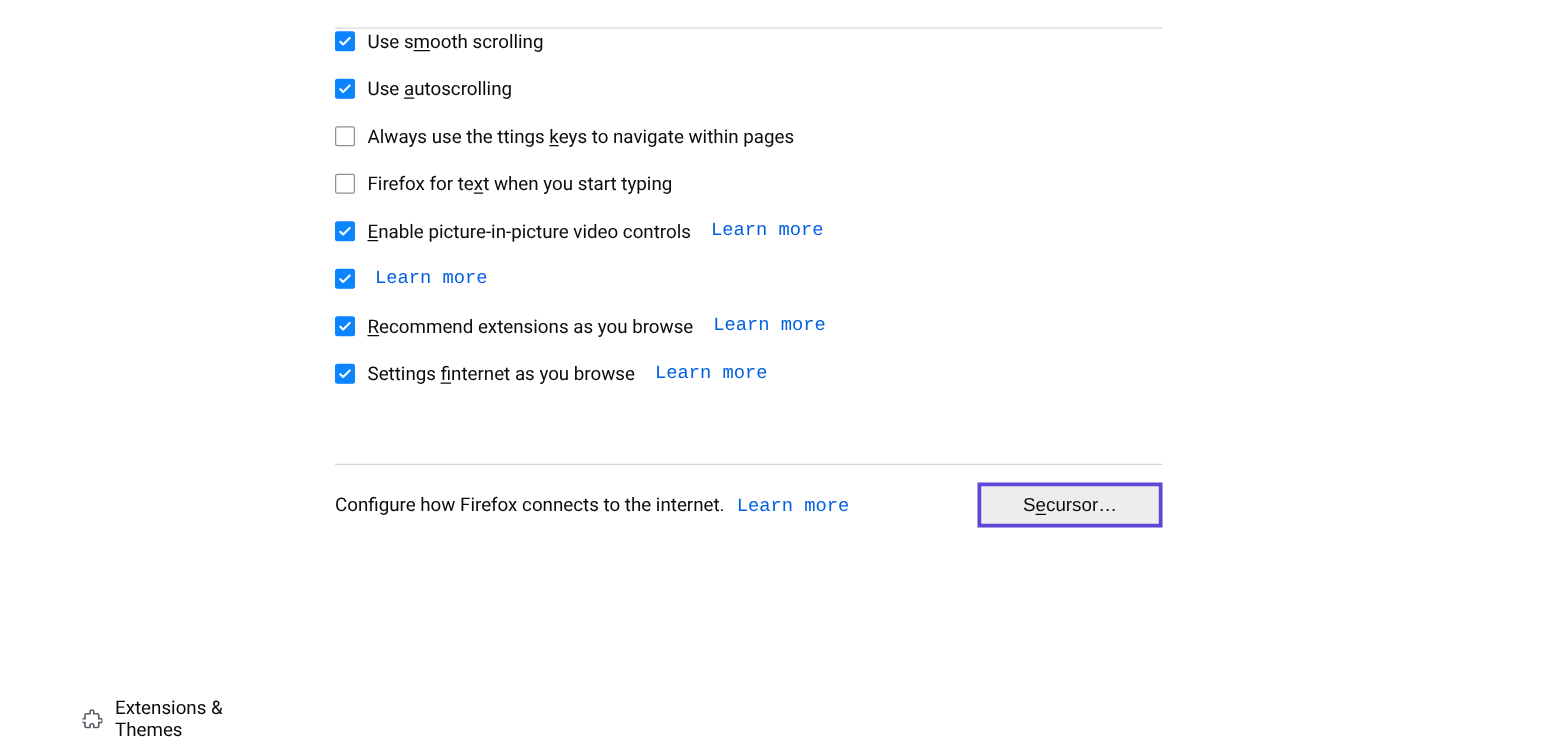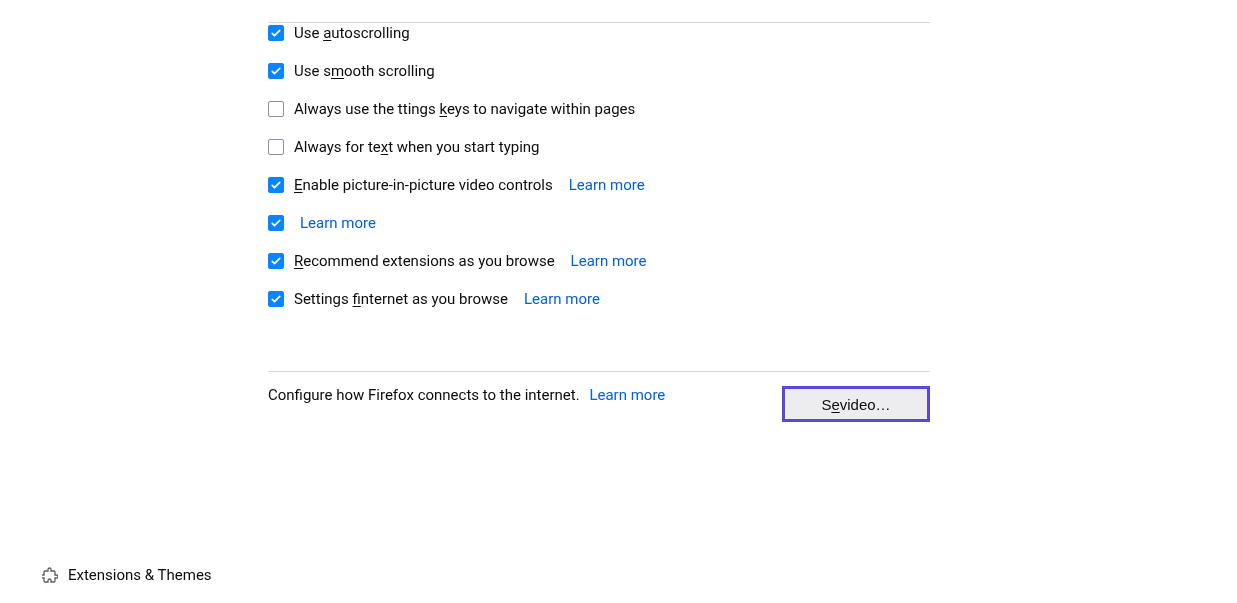--- a/index.html
+++ b/index.html
@@ -12,21 +12,21 @@
     width: 1237px;
     height: 603px;
     position: relative;
     overflow: hidden;
   }
   .sidebar {
     position: absolute;
     left: 0;
     bottom: 10px;
     width: 230px;
-    padding-left: 42px;
+    padding-left: 66px;
   }
   .sidebar-item {
     display: flex;
     align-items: center;
     gap: 10px;
     height: 36px;
     cursor: pointer;
     color: #0c0c0d;
   }
   .sidebar-item .icon {
@@ -77,24 +77,25 @@
     background: #0a84ff;
     border-color: #0a84ff;
   }
   .checkbox.checked svg { width: 12px; height: 12px; }
   .opt-label { color: #0c0c0d; }
   .u { text-decoration: underline; text-underline-offset: 2px; }
   .learn-link {
     color: #0060df;
     margin-left: 6px;
     cursor: pointer;
+    font-family: Liberation Mono, monospace;
   }
   .network-row {
     display: flex;
-    align-items: flex-start;
+    align-items: center;
     justify-content: space-between;
     margin-top: 14px;
   }
   .network-desc { color: #0c0c0d; }
   .settings-btn {
     width: 148px;
     height: 36px;
     background: #ededf0;
     border: 3px solid #5b48d8;
     color: #0c0c0d;
@@ -126,47 +127,47 @@
   <hr class="sep">
 
 
   <div class="option-row">
     <span class="checkbox checked">
       <svg viewBox="0 0 16 16">
           <path d="M3 8.5l3 3 7-7" stroke="#fff" stroke-width="2.2" fill="none" stroke-linecap="round" stroke-linejoin="round"></path>
         </svg>
     </span>
     <span class="opt-label">
+      <span>Use s</span><span class="u">m</span><span>ooth scrolling</span>
+    </span>
+  </div>
+
+  <div class="option-row">
+    <span class="checkbox checked">
+      <svg viewBox="0 0 16 16">
+          <path d="M3 8.5l3 3 7-7" stroke="#fff" stroke-width="2.2" fill="none" stroke-linecap="round" stroke-linejoin="round"></path>
+        </svg>
+    </span>
+    <span class="opt-label">
       <span>Use </span><span class="u">a</span><span>utoscrolling</span>
     </span>
   </div>
 
-  <div class="option-row">
-    <span class="checkbox checked">
-      <svg viewBox="0 0 16 16">
-          <path d="M3 8.5l3 3 7-7" stroke="#fff" stroke-width="2.2" fill="none" stroke-linecap="round" stroke-linejoin="round"></path>
-        </svg>
-    </span>
-    <span class="opt-label">
-      <span>Use s</span><span class="u">m</span><span>ooth scrolling</span>
-    </span>
-  </div>
-
 
   <div class="option-row">
     <span class="checkbox"></span>
     <span class="opt-label">
       <span>Always use the ttings </span><span class="u">k</span><span>eys to navigate within pages</span>
     </span>
   </div>
 
   <div class="option-row">
     <span class="checkbox"></span>
     <span class="opt-label">
-      <span>Always for te</span><span class="u">x</span><span>t when you start typing</span>
+      <span>Firefox for te</span><span class="u">x</span><span>t when you start typing</span>
     </span>
   </div>
 
   <div class="option-row">
     <span class="checkbox checked">
       <svg viewBox="0 0 16 16">
           <path d="M3 8.5l3 3 7-7" stroke="#fff" stroke-width="2.2" fill="none" stroke-linecap="round" stroke-linejoin="round"></path>
         </svg>
     </span>
     <span class="opt-label">
@@ -213,16 +214,16 @@
 
 
   <div class="network-row">
     <div>
       <span class="network-desc">Configure how Firefox connects to the internet.</span>
       <span class="learn-link">Learn more</span>
     </div>
     <button class="settings-btn">
       <span>S</span>
         <span class="u">e</span>
-        <span>video…</span>
+        <span>cursor…</span>
     </button>
   </div>
 </div>
 
 </body></html>

